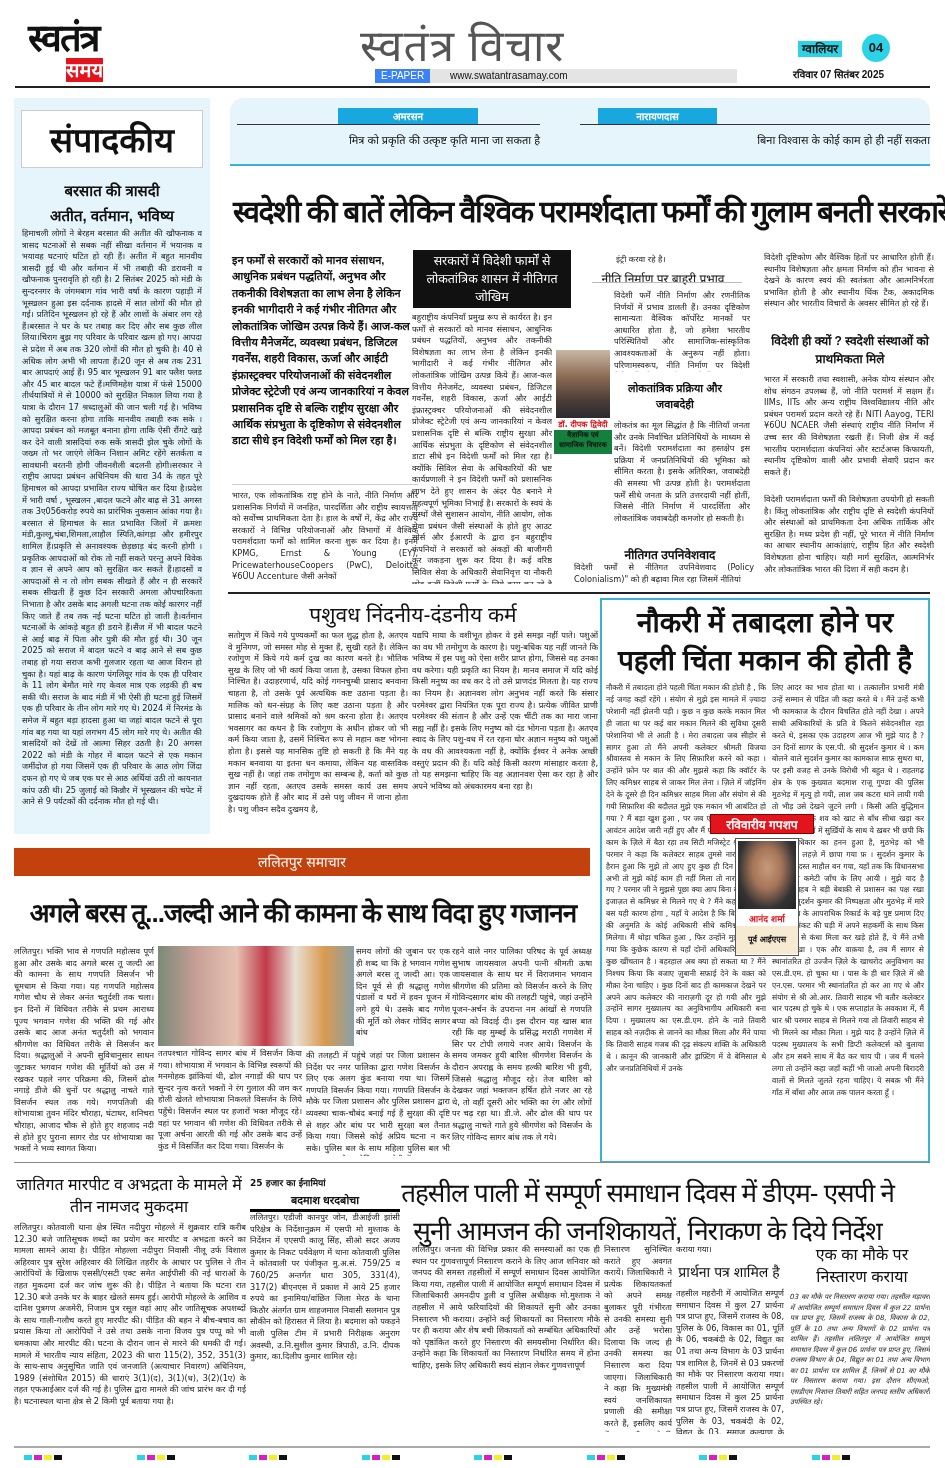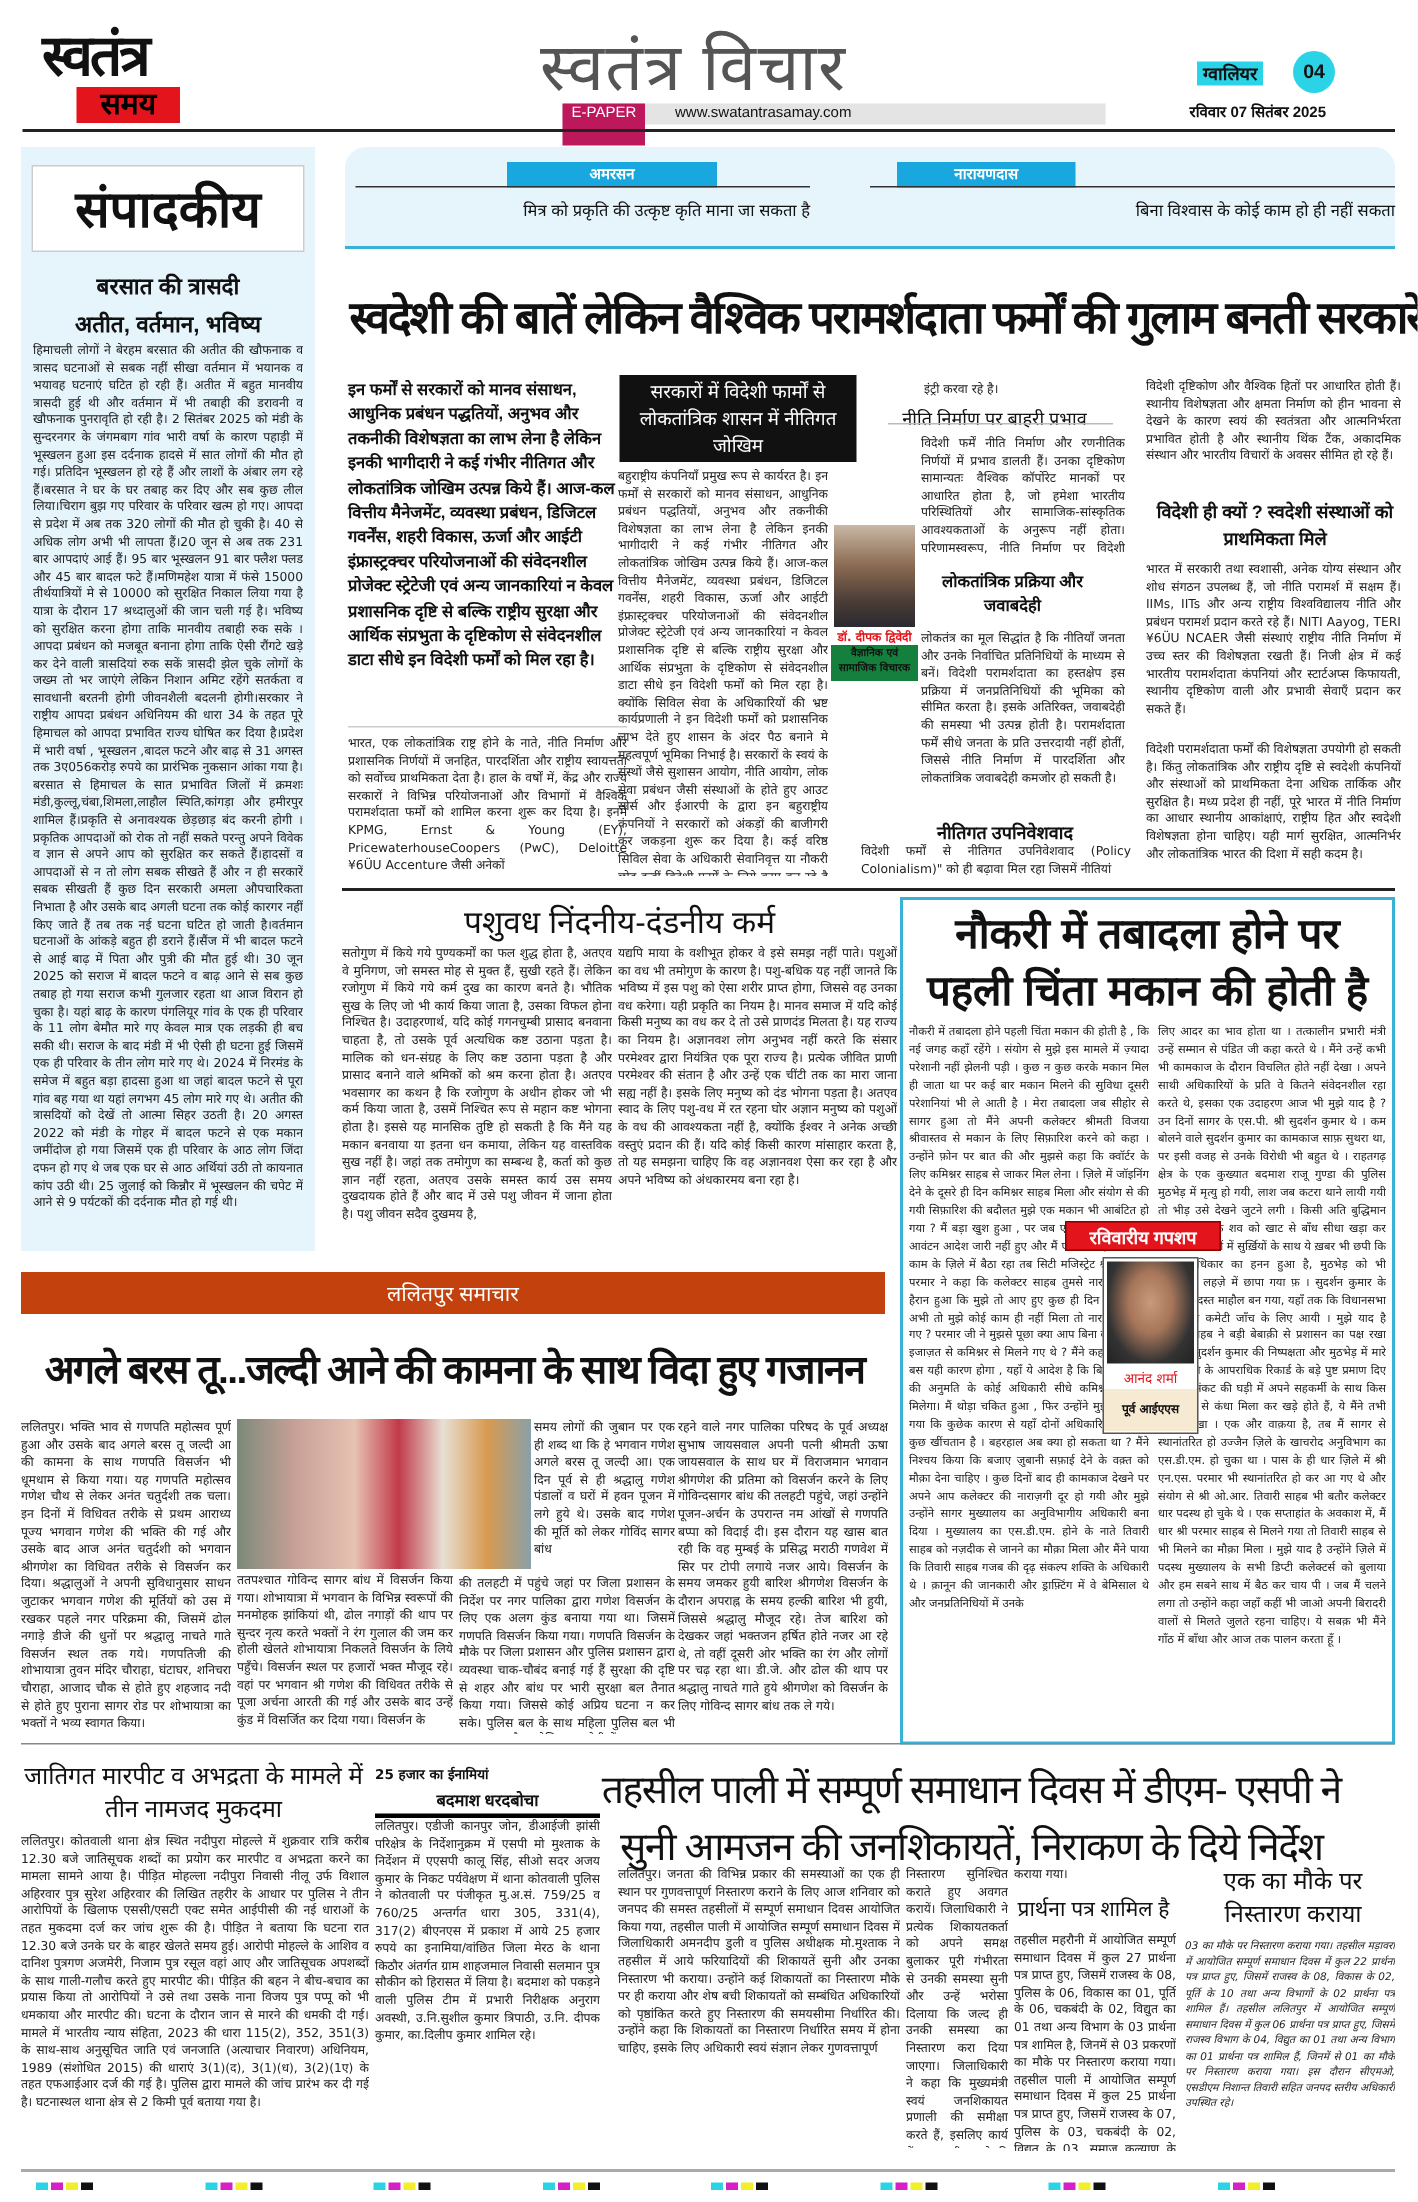--- a/index.html
+++ b/index.html
@@ -3,24 +3,24 @@
 <meta charset="utf-8">
 <style>
 *{box-sizing:border-box;margin:0;padding:0}
 html,body{width:945px;height:1468px;background:#fff;overflow:hidden}
 body{position:relative;font-family:"DejaVu Sans","Liberation Sans",sans-serif;color:#111}
 .abs{position:absolute}
 .txt{font-size:8.2px;line-height:11.6px;text-align:justify;color:#222;overflow:hidden}
 
 #logo{left:28px;top:18px;width:88px;height:62px}
 #logo .l1{font-size:38px;font-weight:bold;line-height:40px;letter-spacing:-2px;font-family:"Liberation Sans",sans-serif}
-#logo .l2{position:absolute;left:23px;top:40px;background:#e3141b;color:#000000;font-size:20px;font-weight:bold;padding:0 16px;line-height:24px;font-family:"Liberation Sans",sans-serif}
+#logo .l2{position:absolute;left:38px;top:40px;background:#e3141b;color:#ffffff;font-size:20px;font-weight:bold;padding:0 0;line-height:24px;font-family:"Liberation Sans",sans-serif}
 #title{left:360px;top:22px;font-size:44px;color:#555;line-height:48px;font-family:"Liberation Sans",sans-serif;letter-spacing:1px}
 #urlbar{left:375px;top:69px;width:362px;height:14px;background:#e4e4e4}
-#epaper{left:375px;top:69px;height:28px;background:#be185d;color:#fff;font-size:10px;line-height:14px;padding:0 6px;font-family:"Liberation Sans",sans-serif}
+#epaper{left:375px;top:69px;height:14px;background:#3b82f6;color:#fff;font-size:10px;line-height:14px;padding:0 6px;font-family:"Liberation Sans",sans-serif}
 #url{left:450px;top:69px;font-size:10px;line-height:14px;font-family:"Liberation Sans",sans-serif}
 #city{left:798px;top:41px;background:#2ad4e6;font-size:12px;font-weight:bold;line-height:16px;padding:0 4px 0 4px;font-family:"Liberation Sans",sans-serif}
 #pageno{left:862px;top:34px;width:28px;height:28px;border-radius:50%;background:#2ad4e6;font-size:13px;font-weight:bold;text-align:center;line-height:28px;font-family:"Liberation Sans",sans-serif}
 #date{left:793px;top:67px;font-size:10px;font-weight:bold;font-family:"Liberation Sans",sans-serif}
 #mastrule{left:15px;top:86px;width:915px;height:2px;background:#222}
 
 #leftcol{left:14px;top:98px;width:196px;height:736px;background:#e6f4fc}
 #sampadakiya{left:21px;top:110px;width:182px;height:58px;background:#fff;border:1px solid #ccc;text-align:center;font-size:34px;font-weight:bold;line-height:58px;font-family:"Liberation Sans",sans-serif}
 #edh1,#edh2{left:14px;width:196px;text-align:center;font-weight:bold;font-family:"Liberation Sans",sans-serif;font-size:15px}
 #edh1{top:180px}
@@ -50,21 +50,21 @@
 #pashuhead{left:228px;top:600px;width:370px;text-align:center;font-size:21px;font-family:"Liberation Sans",sans-serif}
 #pashu1{left:228px;top:630px;width:180px;height:200px}
 #pashu2{left:412px;top:630px;width:186px;height:200px}
 #naukribox{left:600px;top:598px;width:330px;height:565px;border:2px solid #3ab2d6}
 #naukrihead{left:604px;top:604px;width:322px;text-align:center;font-size:28px;line-height:38px;font-family:"Liberation Sans",sans-serif;font-weight:bold}
 #nk1{left:606px;top:682px;width:160px;height:470px;font-size:7.6px;line-height:11.9px}
 #nk2{left:772px;top:682px;width:152px;height:470px;font-size:7.6px;line-height:11.9px}
 #gapshap{left:710px;top:814px;width:104px;height:20px;background:#e3141b;color:#fff;font-size:12px;font-weight:bold;text-align:center;line-height:20px;font-family:"Liberation Sans",sans-serif;border:1px solid #800}
 #photo2box{left:735px;top:838px;width:64px;height:118px;border:1px solid #555;background:#fff}
 #photo2{left:738px;top:841px;width:58px;height:68px;background:radial-gradient(ellipse at 50% 40%,#c89a7a 0%,#a7765a 35%,#333 70%,#222 100%)}
-#byl2{left:738px;top:912px;width:58px;text-align:center;color:#e3141b;font-size:9px;font-weight:normal}
+#byl2{left:738px;top:912px;width:58px;text-align:center;color:#e3141b;font-size:9px;font-weight:bold}
 #byl2r{left:736px;top:926px;width:62px;height:28px;background:#f7ead3;font-size:8px;text-align:center;line-height:28px;font-weight:bold}
 
 #lalitbar{left:14px;top:848px;width:576px;height:28px;background:#c2410c;color:#fff;text-align:center;font-size:14px;line-height:28px;font-family:"Liberation Sans",sans-serif}
 #ganhead{left:16px;top:894px;width:574px;text-align:center;font-size:26px;font-weight:bold;letter-spacing:-1px;white-space:nowrap;font-family:"Liberation Sans",sans-serif}
 #gan1{left:14px;top:946px;width:140px;height:210px}
 #ganphoto{left:158px;top:946px;width:196px;height:100px;background:linear-gradient(90deg,#7b8a78 0%,#c8a098 20%,#e6c2b2 40%,#c13a4a 55%,#e8e0d4 70%,#d89a50 85%,#8aa0a8 100%)}
 #gan2{left:158px;top:1048px;width:144px;height:108px}
 #gan3{left:356px;top:946px;width:94px;height:100px}
 #gan4{left:306px;top:1050px;width:144px;height:106px}
 #gan5{left:452px;top:946px;width:140px;height:210px}

